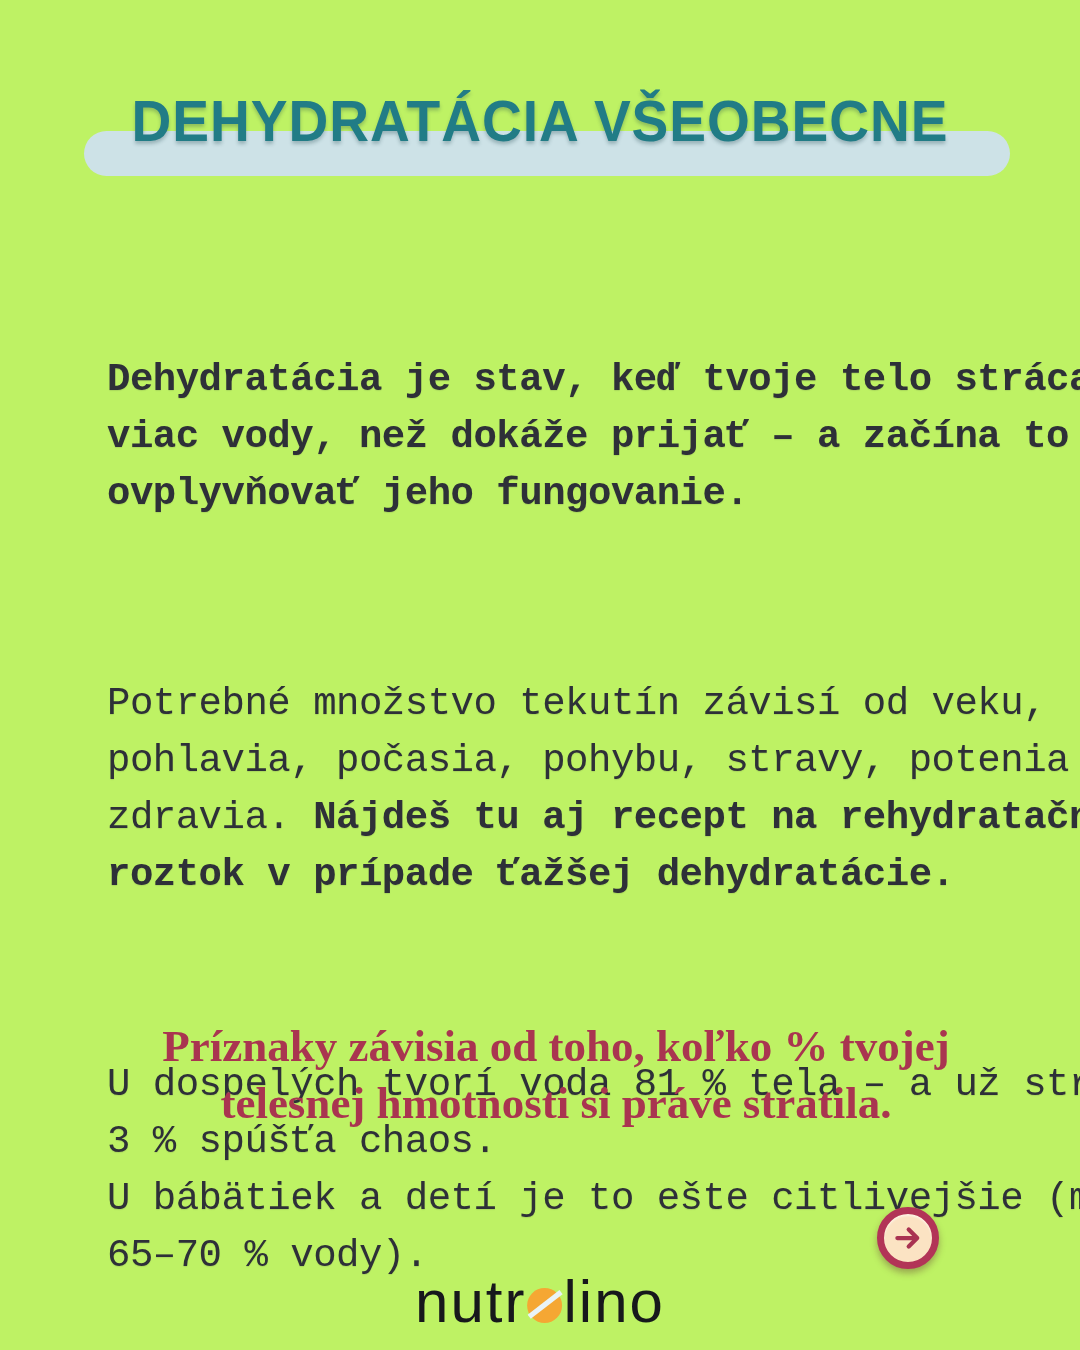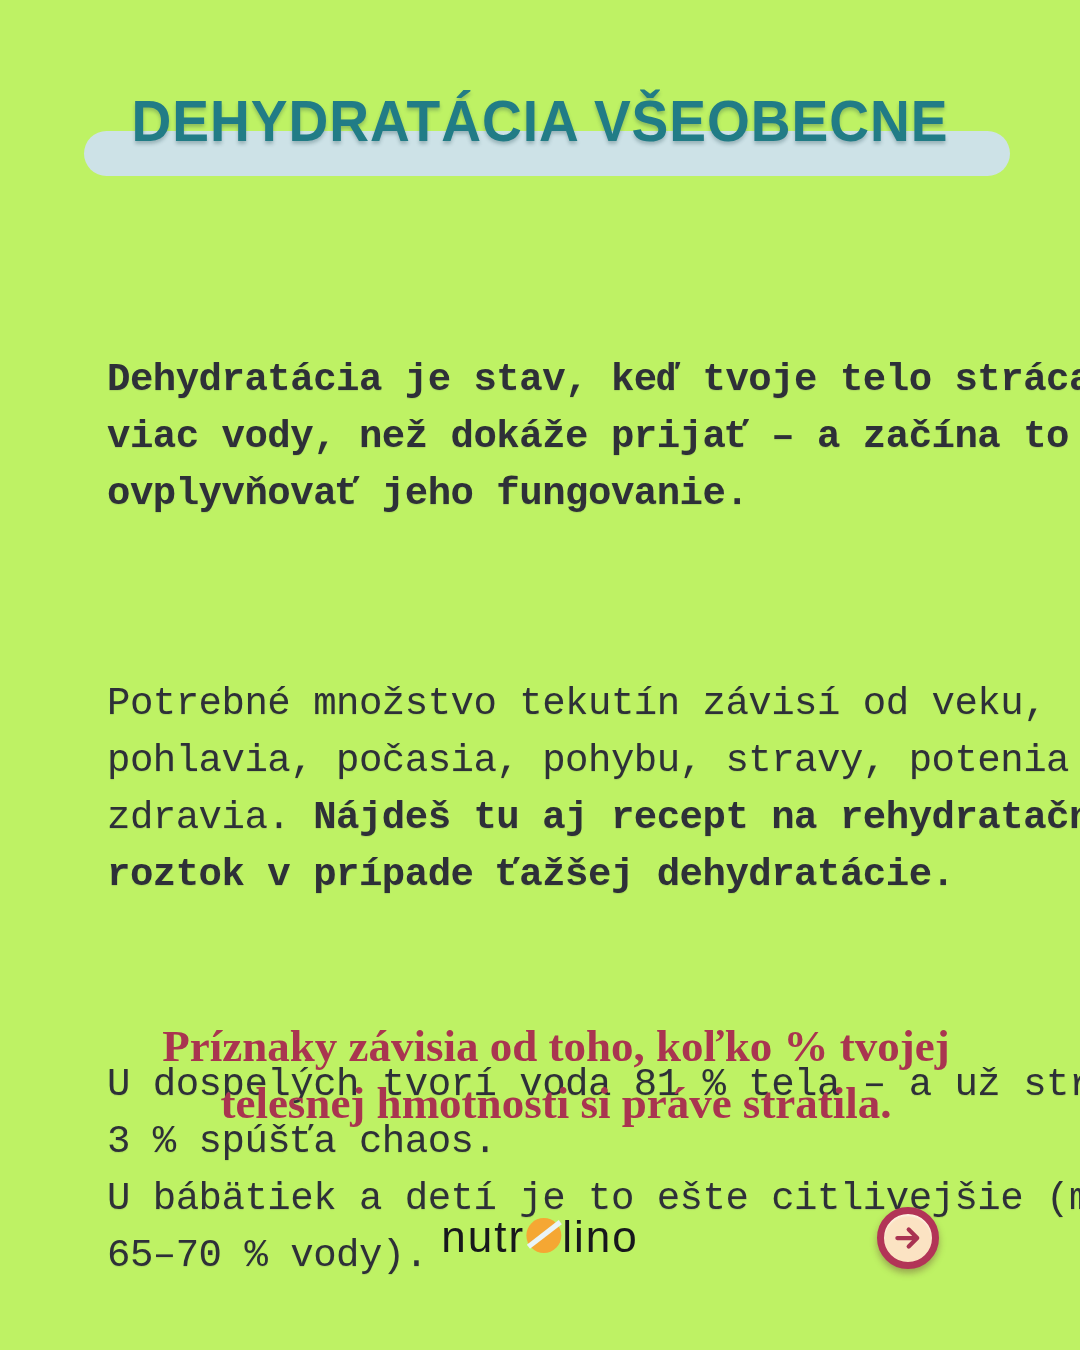--- a/index.html
+++ b/index.html
@@ -46,23 +46,23 @@
     margin:16px;
     text-align:center;
     font-size:45px;line-height:57px;
     font-weight:700;
     color:#A93550;
     white-space:pre;
     font-family:cursive;
   }
   
   .logo{
-    position:absolute;left:50%;top:1207px;
+    position:absolute;left:50%;top:1272px;
     transform:translateX(-50%);
-    font-size:44px;line-height:60px;
+    font-size:60px;line-height:60px;
     letter-spacing:2px;
     color:#17181C;
     white-space:nowrap;
   }
   .logo-part{font-weight:400;}
   .logo-e{display:inline-block;}
   .logo-e svg{width:37px;height:37px;vertical-align:-2px;}
   .next-btn{
     position:absolute;left:877px;top:1207px;
     width:62px;height:62px;

